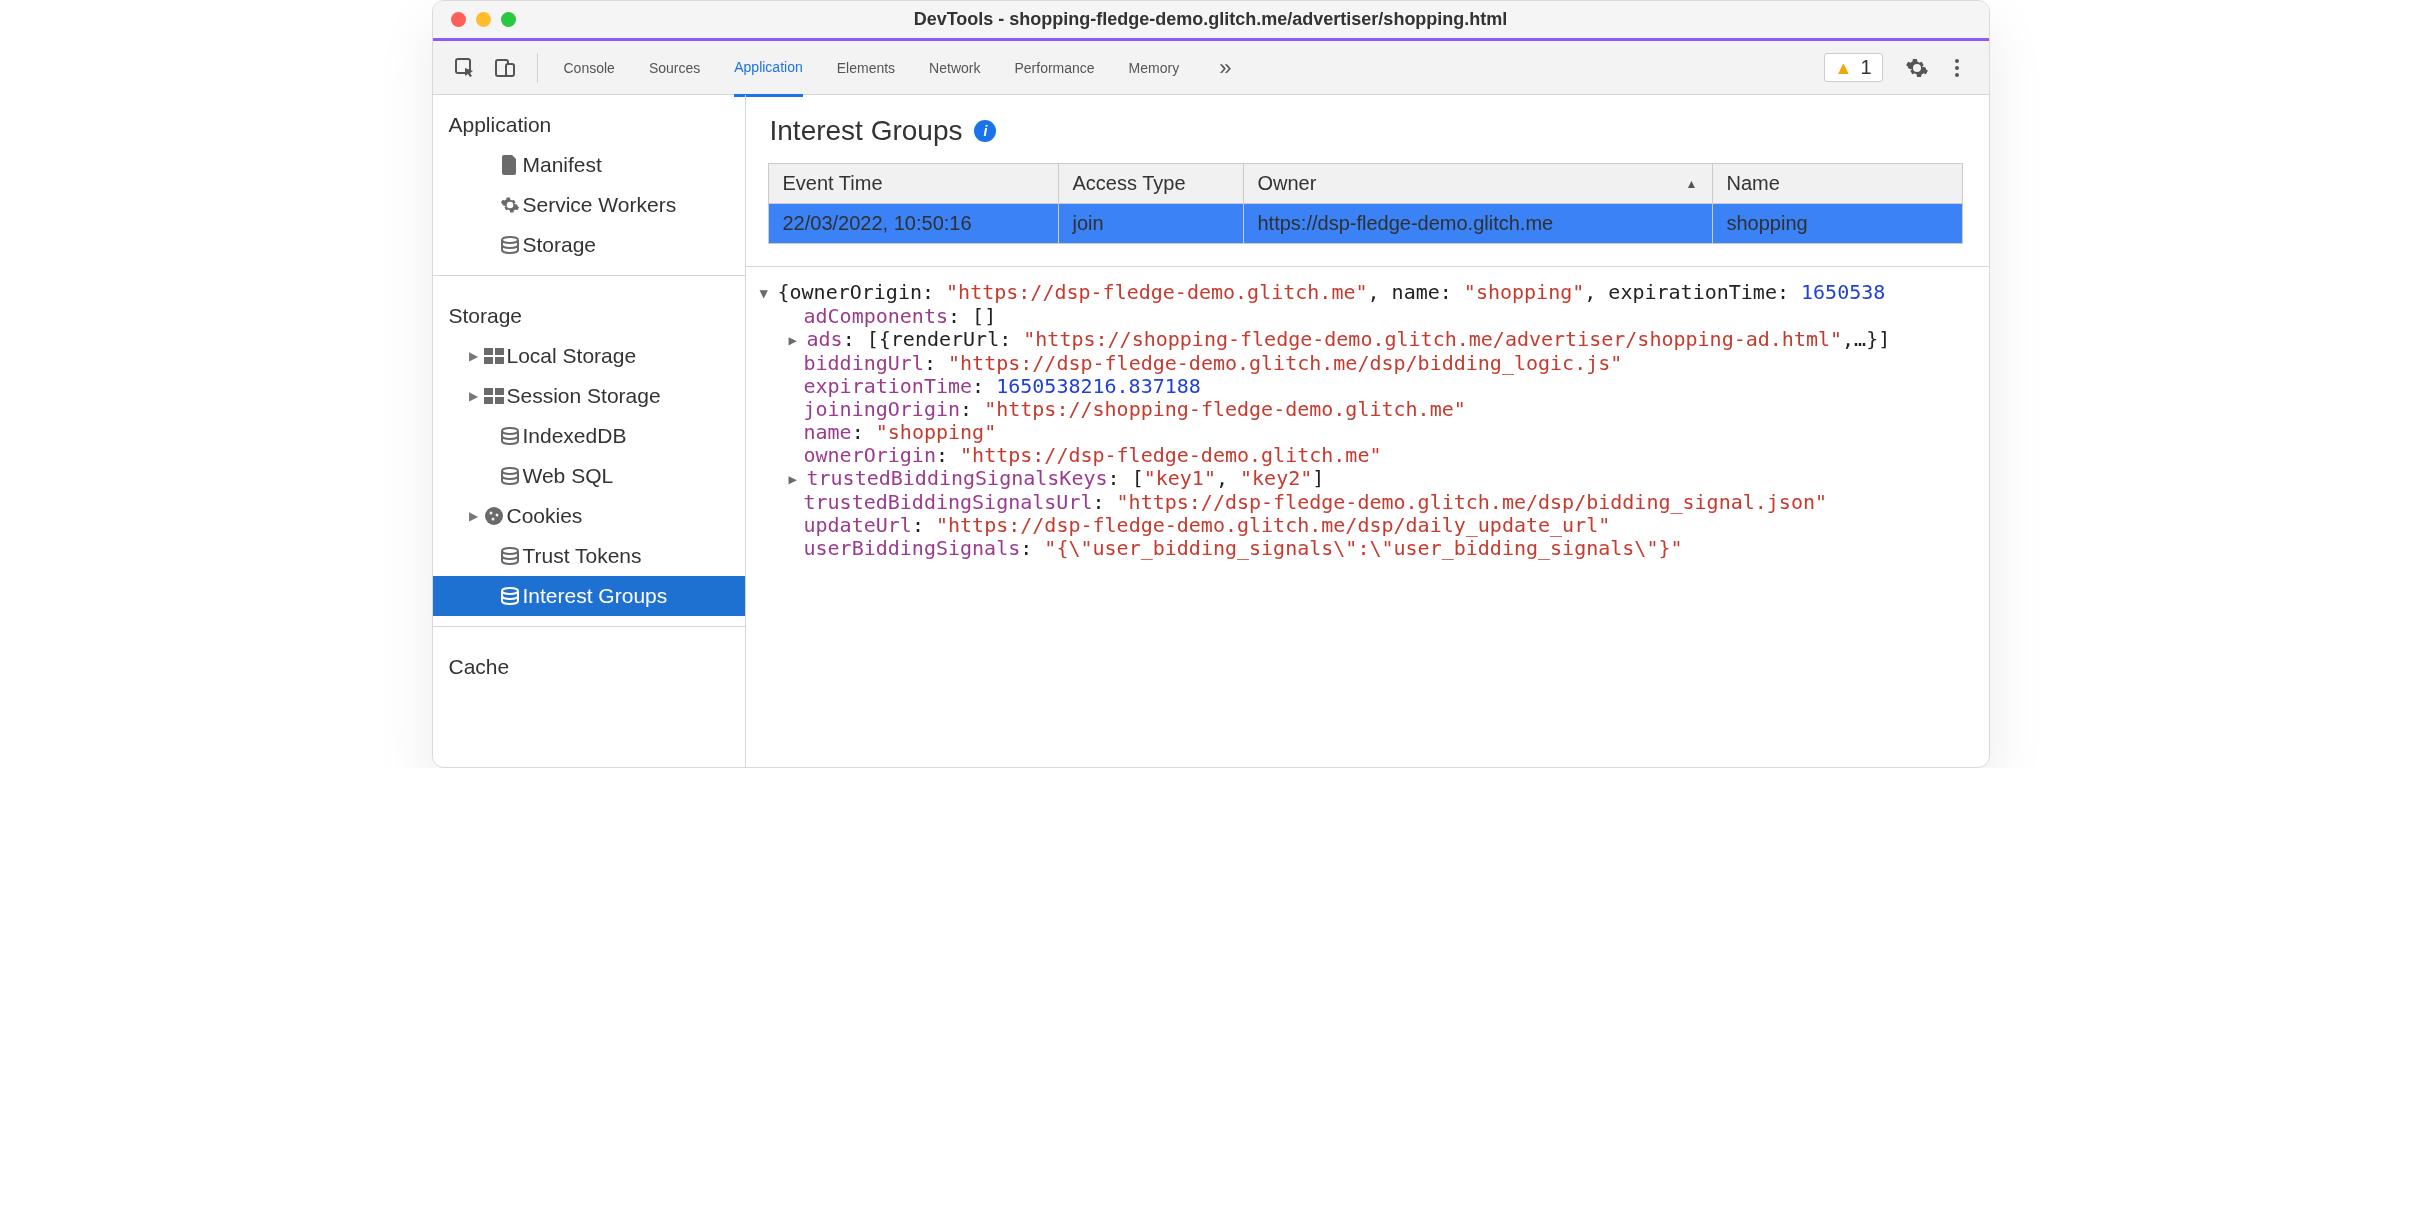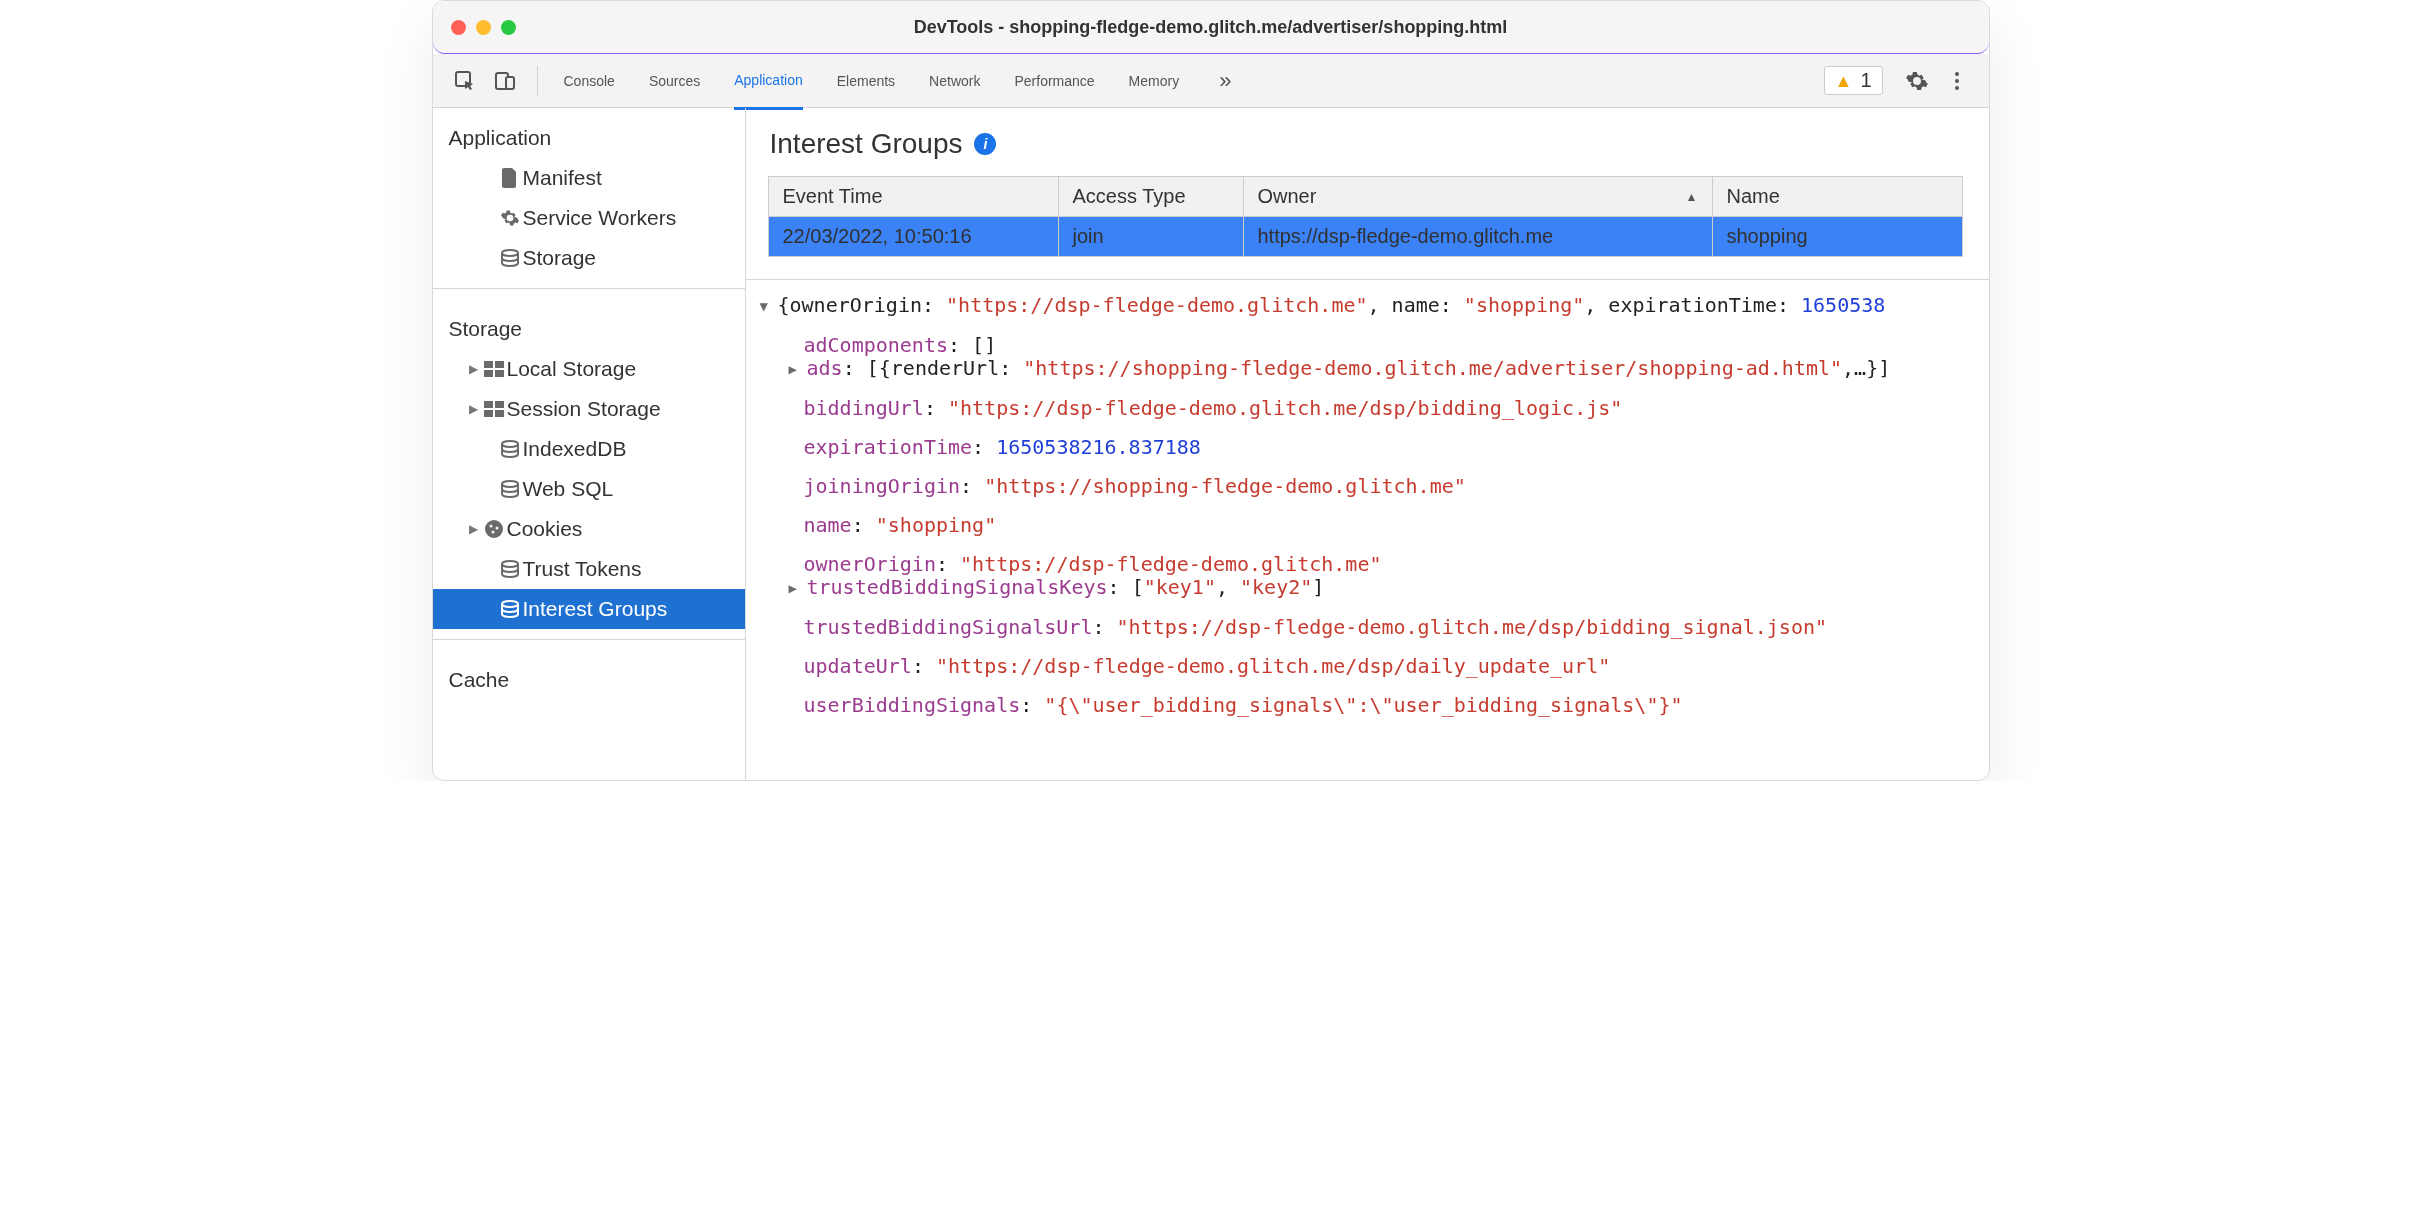--- a/index.html
+++ b/index.html
@@ -14,27 +14,26 @@
     width: 1558px;
     margin: 0 auto;
     border: 1px solid #d9d9d9;
     border-radius: 12px;
     overflow: hidden;
     box-shadow: 0 25px 60px rgba(0,0,0,.08);
     background: #fff;
   }
   
   .titlebar {
-    height: 53px;
+    height: 40px;
     background: #f5f5f5;
-    border-bottom: 1px solid #8b5cf6;
+    border-bottom: 3px solid #8b5cf6;
     display: flex;
     align-items: center;
     position: relative;
-    border-radius: 12px;
   }
   .traffic { display:flex; gap:10px; margin-left:18px; }
   .dot { width:15px; height:15px; border-radius:50%; }
   .dot.red{background:#ff5f57;} .dot.yellow{background:#febc2e;} .dot.green{background:#28c840;}
   .titlebar .title{
     position:absolute; left:0; right:0; text-align:center;
     font-size:18px; font-weight:600; color:#333;
   }
   
   .toolbar{
@@ -99,21 +98,21 @@
   table.data th{background:#f1f1f1;font-weight:400;color:#333;position:relative;}
   .sort-arrow{position:absolute;right:14px;top:50%;transform:translateY(-50%);color:#555;font-size:12px;}
   .detail{
     flex:1;overflow:auto;
     border-top:1px solid #d6d6d6;margin-top:22px;
     padding:14px 4px 0 14px;
     font-family: ui-monospace, SFMono-Regular, Menlo, Consolas, monospace;
     font-size:20px;line-height:23px;color:#222;white-space:nowrap;
   }
   .tw2{display:inline-block;width:18px;color:#6b6b6b;font-size:14px;vertical-align:1px;}
-  .ind1{padding-left:44px;margin-top:16px;}
+  .ind1{padding-left:44px;}
   .ind1b{padding-left:29px;}
   .k{color:#9b3b8f;}
   .s{color:#c63b2e;}
   .n{color:#1f3fd8;}
   .p{color:#222;}
   .detail .row{white-space:nowrap;}
   
   svg{display:block}
 </style>
 </head>

